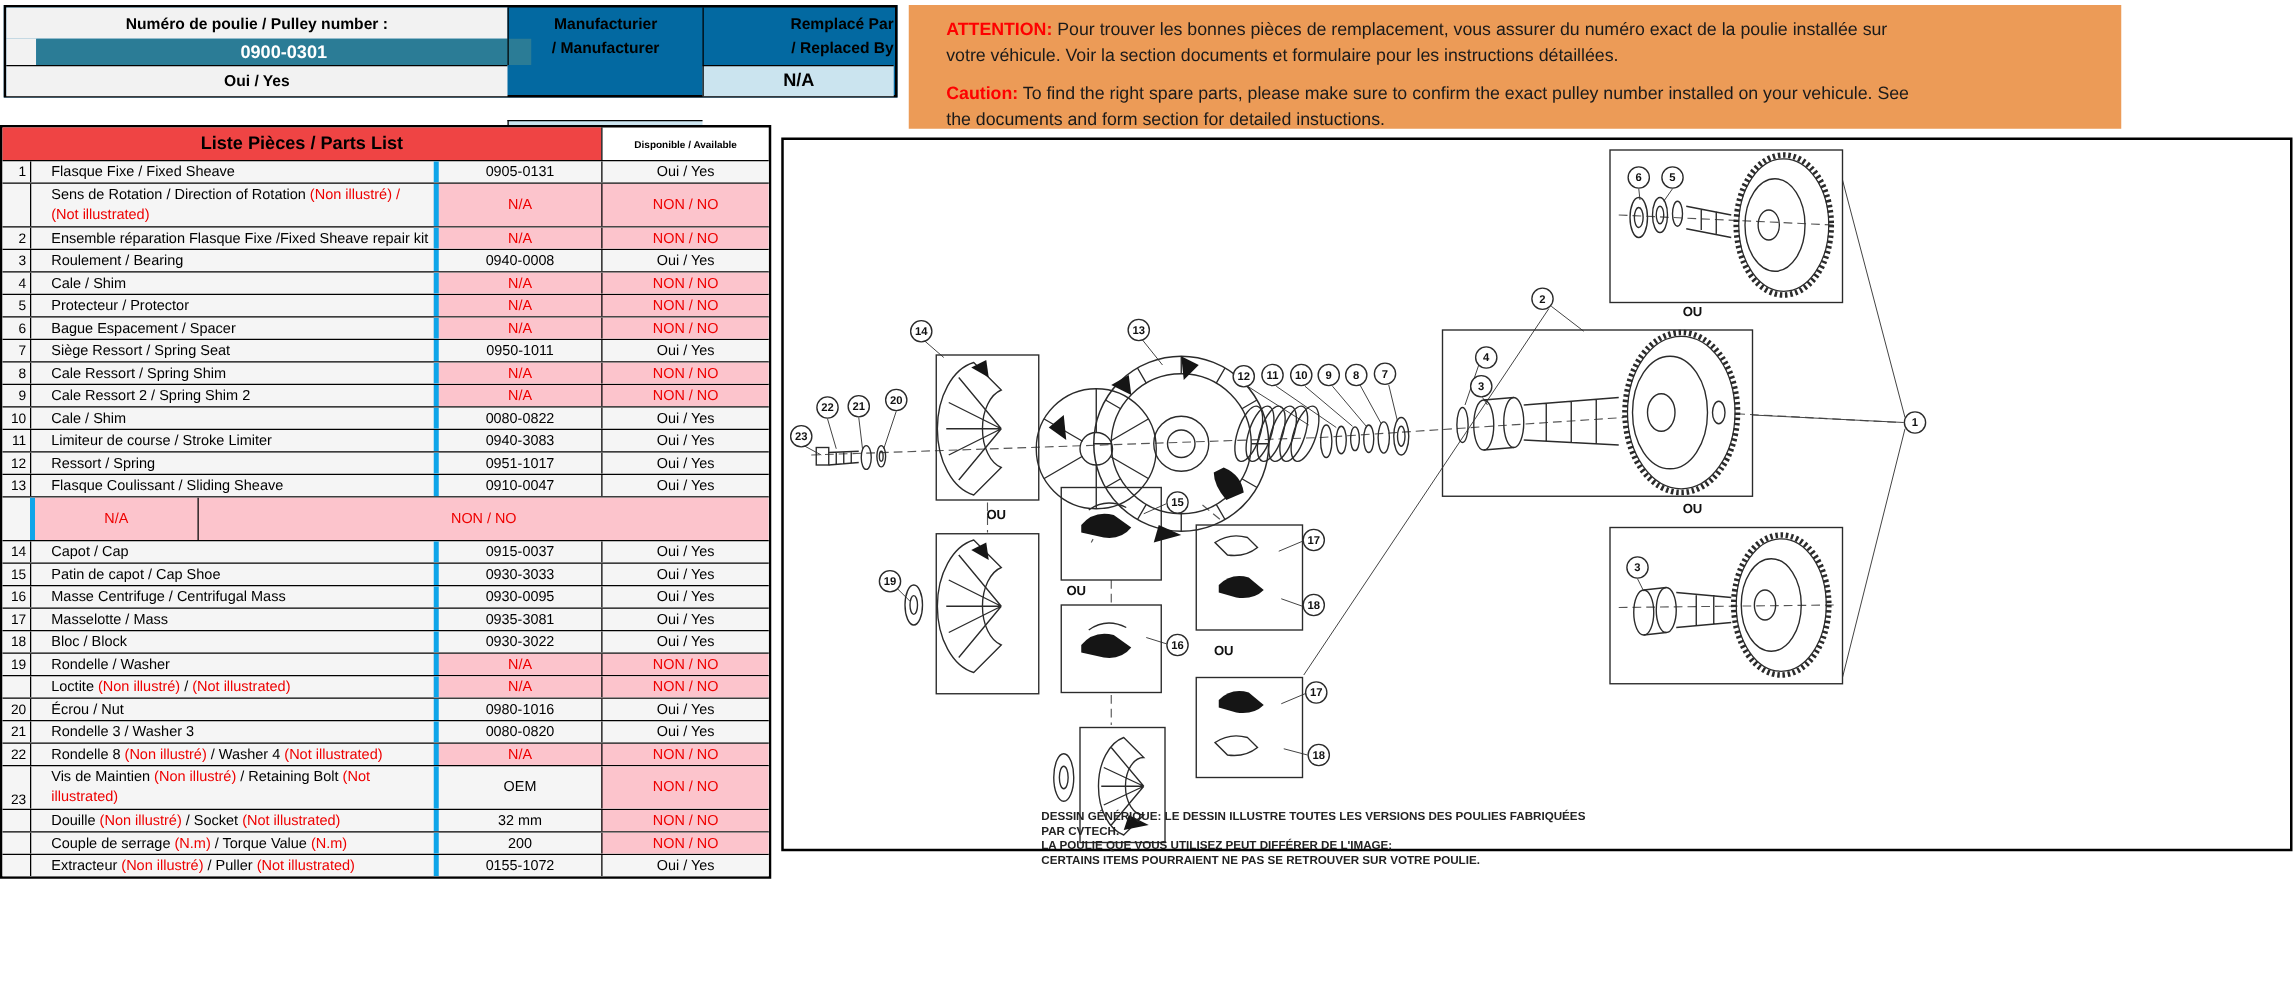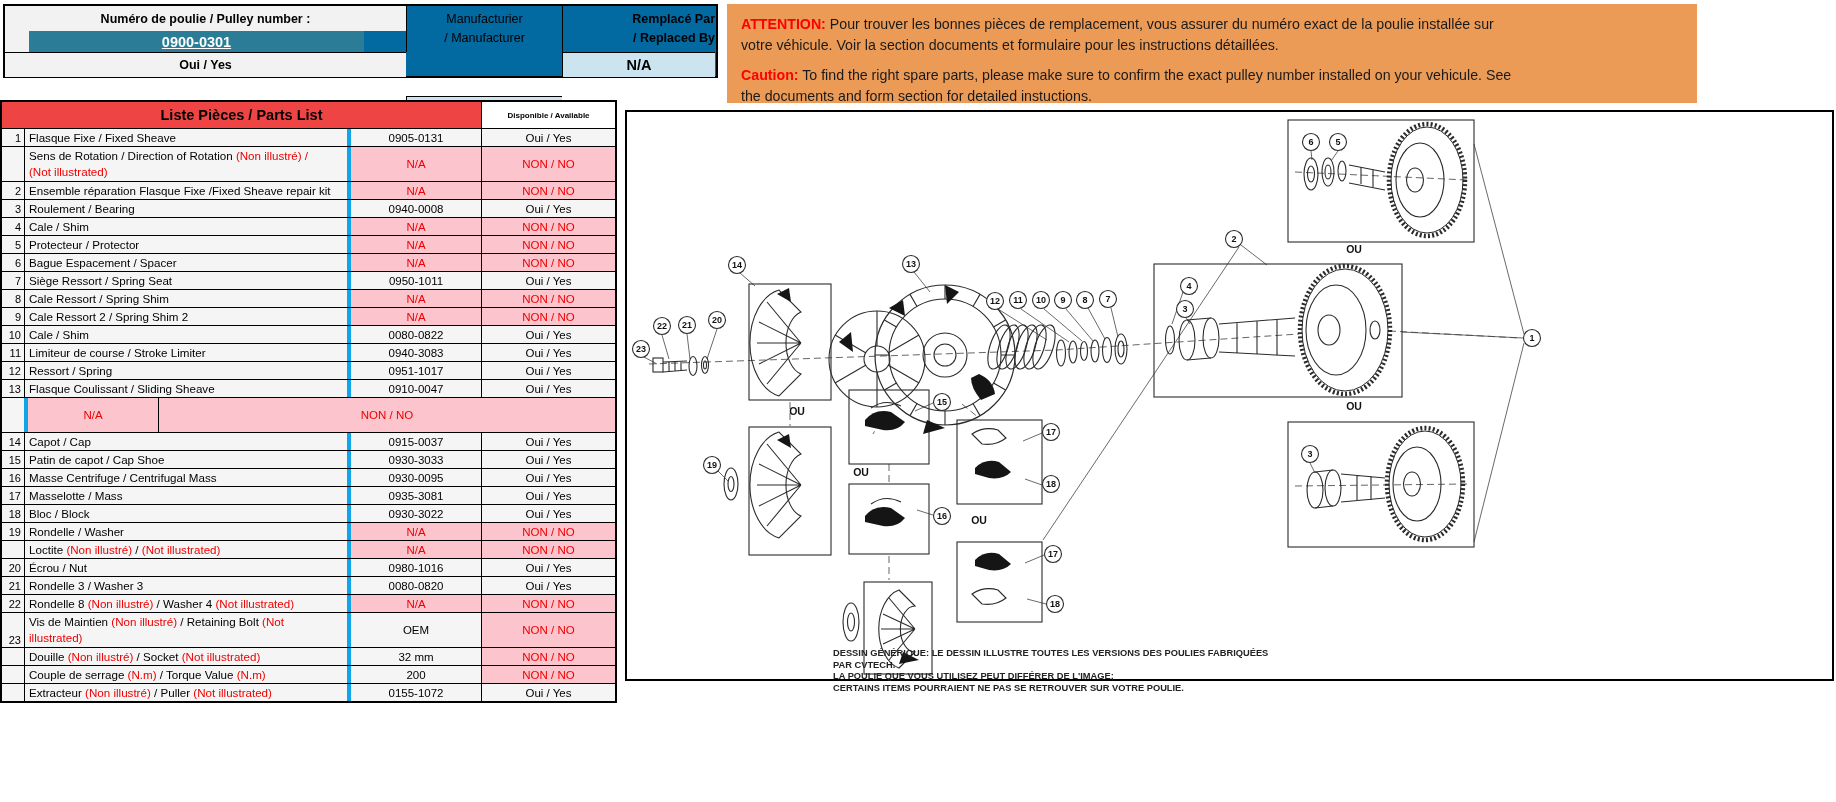--- a/index.html
+++ b/index.html
@@ -6,54 +6,54 @@
   #page{position:relative;width:1836px;height:802px;background:#fff;overflow:hidden;
         font-family:"Liberation Sans",sans-serif;color:#000;}
 
   
   #hdr{position:absolute;left:3px;top:4px;width:715px;height:74px;border:2.5px solid #000;
        box-sizing:border-box;background:#0369a1;}
   #hdr .cell{position:absolute;box-sizing:border-box;overflow:hidden;}
   .h-label{left:0;top:0;width:401px;height:25px;background:#F2F2F2;font-weight:bold;font-size:12.5px;
            display:flex;align-items:center;justify-content:center;}
   .h-a2{left:0;top:25px;width:24px;height:21px;background:#F2F2F2;}
-  .h-num{left:24px;top:25px;width:335px;height:21px;background:#2B7C96;color:#fff;font-weight:bold;
-         font-size:14.5px;display:flex;align-items:center;justify-content:center;text-decoration:underline;}
+  .h-num{left:24px;top:25px;width:396px;height:21px;background:#2B7C96;color:#fff;font-weight:bold;
+         font-size:14.5px;display:flex;align-items:center;justify-content:center;}
   .h-yes{left:0;top:46px;width:401px;height:25px;background:#F2F2F2;font-weight:bold;font-size:12.5px;
          display:flex;align-items:center;justify-content:center;border-top:1px solid #000;}
-  .h-manu{left:401px;top:0;width:156px;height:46px;border-left:1px solid #000;font-weight:normal;
+  .h-manu{left:401px;top:0;width:156px;height:46px;border-left:1px solid #000;font-weight:bold;
           font-size:12.5px;display:flex;flex-direction:column;align-items:center;justify-content:center;line-height:19px;}
   .h-manu-v{left:401px;top:46px;width:156px;height:25px;background:#CBE4EF;color:#3F3F3F;font-weight:bold;
             font-size:14px;display:flex;align-items:center;justify-content:center;border-left:1px solid #000;border-top:1px solid #000;margin-top:44px;}
   .h-repl{left:557px;top:0;width:153px;height:46px;border-left:1px solid #000;font-weight:bold;
           font-size:12.5px;display:flex;flex-direction:column;align-items:flex-end;justify-content:center;line-height:19px;}
   .h-repl-v{left:557px;top:46px;width:153px;height:25px;background:#CBE4EF;font-weight:bold;
             font-size:14.5px;display:flex;align-items:center;justify-content:center;border-left:1px solid #000;border-top:1px solid #000;}
 
   
   #banner{position:absolute;left:727px;top:4px;width:970px;height:99px;background:#EC9B57;
-          box-sizing:border-box;padding:10px 168px 10px 14px;font-size:14.2px;line-height:21px;color:#1a1a1a;}
+          box-sizing:border-box;padding:10px 168px 10px 30px;font-size:14.2px;line-height:21px;color:#1a1a1a;}
   #banner p{margin:0;}
   #banner p + p{margin-top:9px;}
   .alert-label{color:#FE0000;font-weight:bold;}
 
   
   #parts{position:absolute;left:0;top:100px;width:617px;border:2.5px solid #000;box-sizing:border-box;background:#fff;}
   #ptitle{display:flex;height:26px;}
   .t-title{width:479px;background:#ef4444;font-weight:bold;font-size:14.5px;display:flex;
            align-items:center;justify-content:center;box-sizing:border-box;}
   .t-avail{flex:1;border-left:1px solid #000;font-size:8px;font-weight:bold;display:flex;
            align-items:center;justify-content:center;box-sizing:border-box;}
   .prow{display:flex;height:17px;border-top:1px solid #000;background:#F5F5F5;overflow:hidden;}
   .prow.tall{height:34px;}
   .c-num{width:22px;box-sizing:border-box;display:flex;align-items:center;justify-content:flex-end;
          padding-right:3px;font-size:11px;}
   .tall .c-num{align-items:flex-end;padding-bottom:1px;}
   .c-desc{width:323px;box-sizing:border-box;border-left:1px solid #000;display:flex;align-items:center;
-          padding-left:4px;overflow:hidden;}
+          padding-left:16px;overflow:hidden;}
   .dtxt{font-size:11.6px;line-height:16px;white-space:pre-wrap;}
   .c-part{width:134px;box-sizing:border-box;border-left:4px solid #0ea5e9;display:flex;align-items:center;
           justify-content:center;font-size:11.5px;}
   .c-avail{flex:1;box-sizing:border-box;border-left:1px solid #000;display:flex;align-items:center;
            justify-content:center;font-size:11.5px;}
   .pinkbg{background:#FCC4CC;}
   .rd{color:#EE0000;}
 
   
   #diagram{position:absolute;left:625px;top:110px;width:1209px;height:571px;border:2px solid #000;

